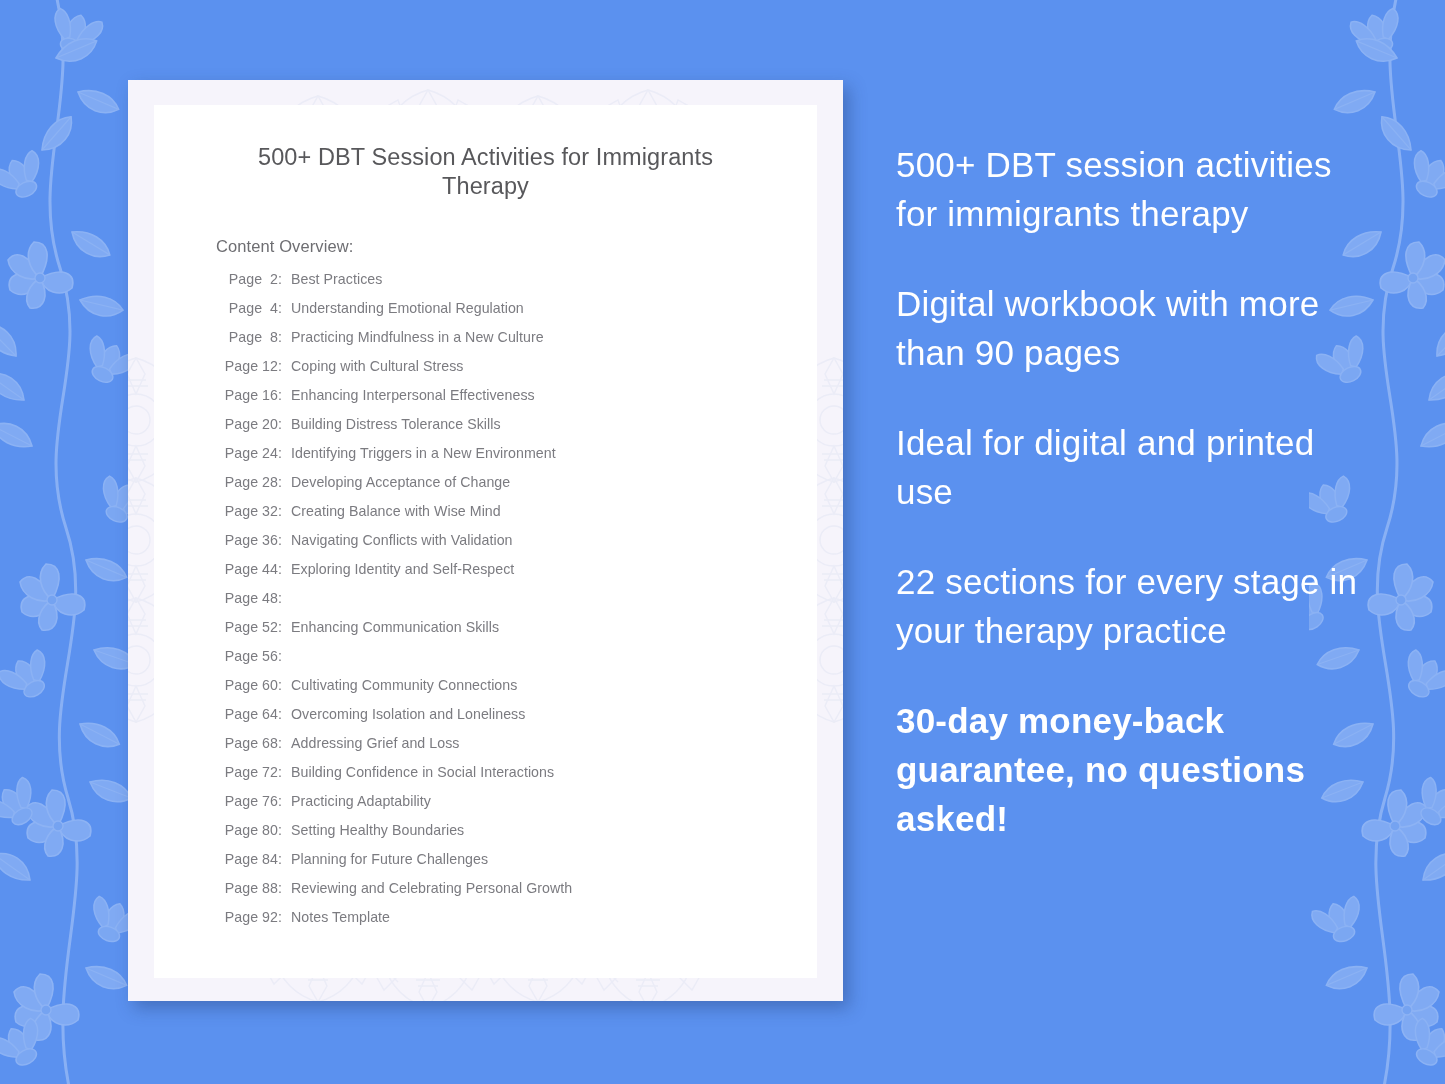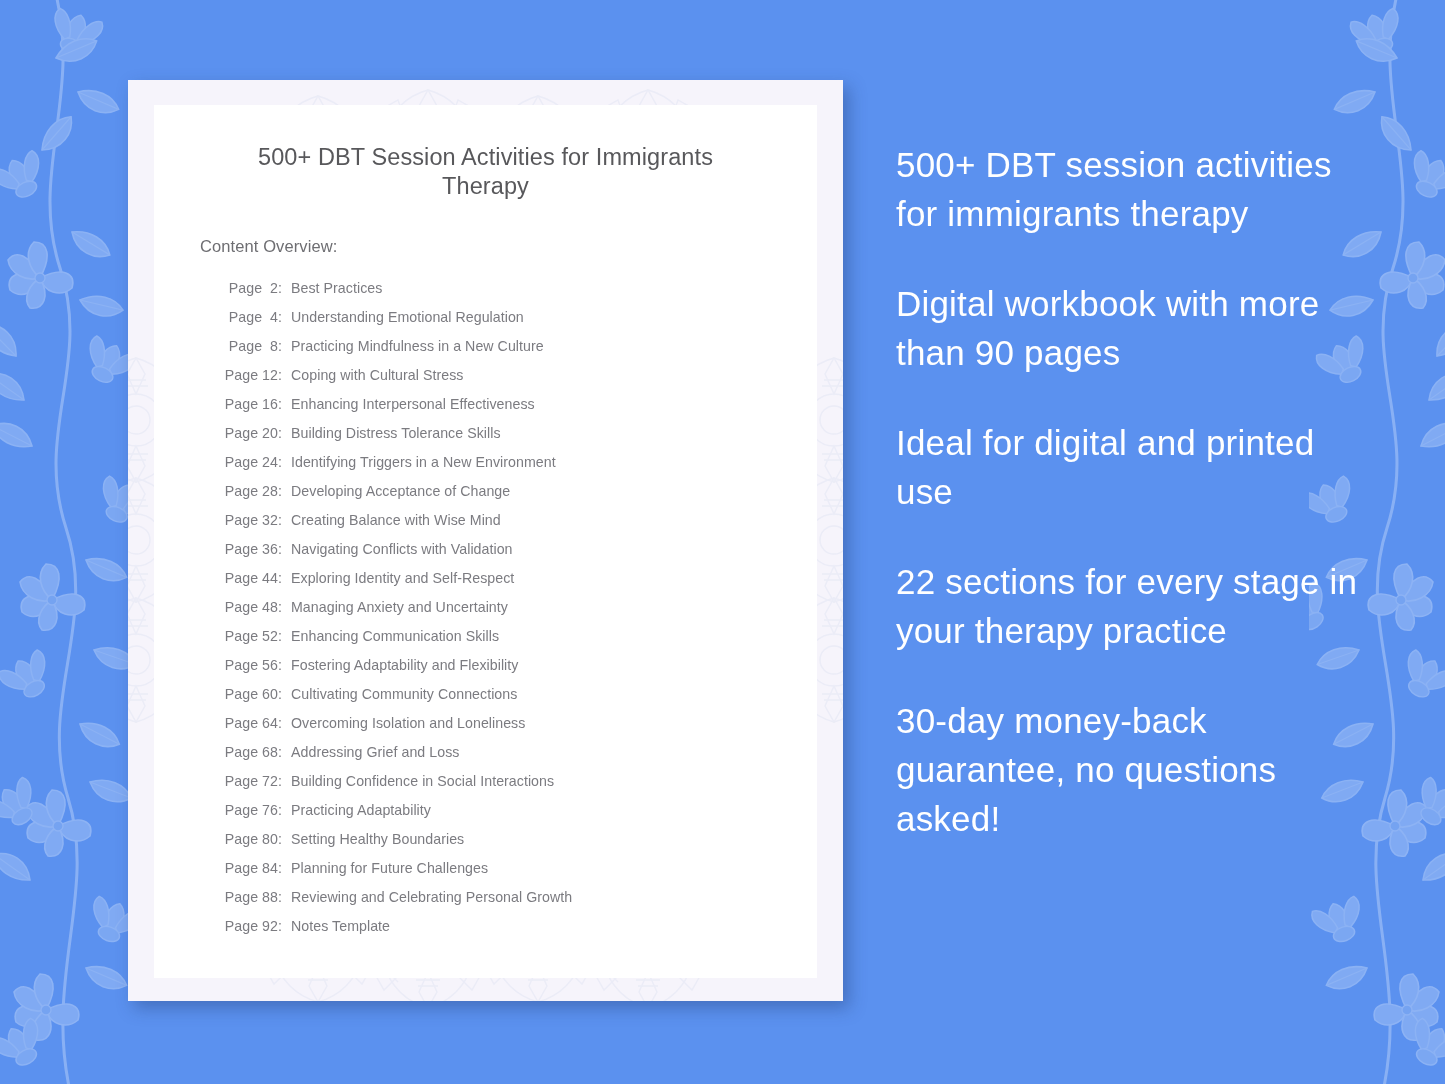--- a/index.html
+++ b/index.html
@@ -62,28 +62,28 @@
     line-height: 29px;
     text-align: center;
     color: #58585b;
     font-weight: 400;
     letter-spacing: 0.1px;
     padding: 0 34px;
   }
 
   .overview-label {
     margin-top: 36px;
-    margin-left: 0px;
+    margin-left: 16px;
     font-size: 16.5px;
     color: #6e6e72;
     letter-spacing: 0.1px;
   }
 
   .toc {
-    margin-top: 18px;
+    margin-top: 9px;
     margin-left: 24px;
     list-style: none;
   }
 
   .toc-row {
     display: flex;
     font-size: 14.2px;
     line-height: 29px;
     color: #7b7b80;
     letter-spacing: 0.05px;
@@ -106,21 +106,21 @@
   }
 
   .promo-block {
     color: #ffffff;
     font-size: 35px;
     line-height: 49px;
     font-weight: 400;
     letter-spacing: 0.2px;
     margin-bottom: 41px;
   }
-  .promo-block:last-child { margin-bottom: 0; }
+  .promo-block:last-child { margin-bottom: 0; font-weight: bold; }
 </style>
 </head>
 <body>
 
 <svg class="vine vine-left" viewBox="0 0 150 1084" preserveAspectRatio="none" aria-hidden="true">
   <defs>
     <g id="leafL">
       <path d="M0 0 C 16 -10 34 -8 44 4 C 32 16 12 16 0 0 Z" fill="#c7dbfb" stroke="#e8f1fe" stroke-width="1.6"></path>
       <path d="M0 0 L 44 4" stroke="#e8f1fe" stroke-width="1.2" fill="none"></path>
     </g>
@@ -261,23 +261,23 @@
         <li class="toc-row"><span class="toc-page">Page  4:</span><span class="toc-sep"></span><span class="toc-title">Understanding Emotional Regulation</span></li>
         <li class="toc-row"><span class="toc-page">Page  8:</span><span class="toc-sep"></span><span class="toc-title">Practicing Mindfulness in a New Culture</span></li>
         <li class="toc-row"><span class="toc-page">Page 12:</span><span class="toc-sep"></span><span class="toc-title">Coping with Cultural Stress</span></li>
         <li class="toc-row"><span class="toc-page">Page 16:</span><span class="toc-sep"></span><span class="toc-title">Enhancing Interpersonal Effectiveness</span></li>
         <li class="toc-row"><span class="toc-page">Page 20:</span><span class="toc-sep"></span><span class="toc-title">Building Distress Tolerance Skills</span></li>
         <li class="toc-row"><span class="toc-page">Page 24:</span><span class="toc-sep"></span><span class="toc-title">Identifying Triggers in a New Environment</span></li>
         <li class="toc-row"><span class="toc-page">Page 28:</span><span class="toc-sep"></span><span class="toc-title">Developing Acceptance of Change</span></li>
         <li class="toc-row"><span class="toc-page">Page 32:</span><span class="toc-sep"></span><span class="toc-title">Creating Balance with Wise Mind</span></li>
         <li class="toc-row"><span class="toc-page">Page 36:</span><span class="toc-sep"></span><span class="toc-title">Navigating Conflicts with Validation</span></li>
         <li class="toc-row"><span class="toc-page">Page 44:</span><span class="toc-sep"></span><span class="toc-title">Exploring Identity and Self-Respect</span></li>
-        <li class="toc-row"><span class="toc-page">Page 48:</span><span class="toc-sep"></span><span class="toc-title">Managing Anxiety and Uncertainty</span></li>
+        <li class="toc-row"><span class="toc-page">Page 48:</span><span class="toc-sep"></span></li>
         <li class="toc-row"><span class="toc-page">Page 52:</span><span class="toc-sep"></span><span class="toc-title">Enhancing Communication Skills</span></li>
-        <li class="toc-row"><span class="toc-page">Page 56:</span><span class="toc-sep"></span><span class="toc-title">Fostering Adaptability and Flexibility</span></li>
+        <li class="toc-row"><span class="toc-page">Page 56:</span><span class="toc-sep"></span></li>
         <li class="toc-row"><span class="toc-page">Page 60:</span><span class="toc-sep"></span><span class="toc-title">Cultivating Community Connections</span></li>
         <li class="toc-row"><span class="toc-page">Page 64:</span><span class="toc-sep"></span><span class="toc-title">Overcoming Isolation and Loneliness</span></li>
         <li class="toc-row"><span class="toc-page">Page 68:</span><span class="toc-sep"></span><span class="toc-title">Addressing Grief and Loss</span></li>
         <li class="toc-row"><span class="toc-page">Page 72:</span><span class="toc-sep"></span><span class="toc-title">Building Confidence in Social Interactions</span></li>
         <li class="toc-row"><span class="toc-page">Page 76:</span><span class="toc-sep"></span><span class="toc-title">Practicing Adaptability</span></li>
         <li class="toc-row"><span class="toc-page">Page 80:</span><span class="toc-sep"></span><span class="toc-title">Setting Healthy Boundaries</span></li>
         <li class="toc-row"><span class="toc-page">Page 84:</span><span class="toc-sep"></span><span class="toc-title">Planning for Future Challenges</span></li>
         <li class="toc-row"><span class="toc-page">Page 88:</span><span class="toc-sep"></span><span class="toc-title">Reviewing and Celebrating Personal Growth</span></li>
         <li class="toc-row"><span class="toc-page">Page 92:</span><span class="toc-sep"></span><span class="toc-title">Notes Template</span></li>
       </ul>

